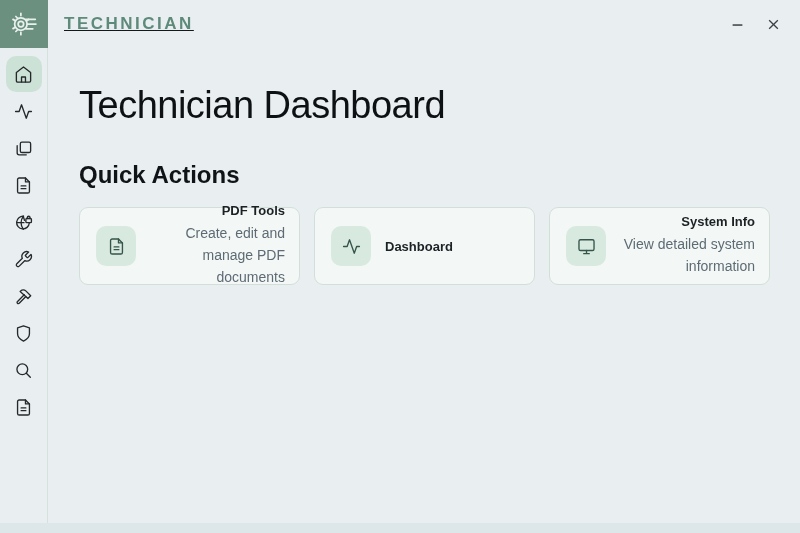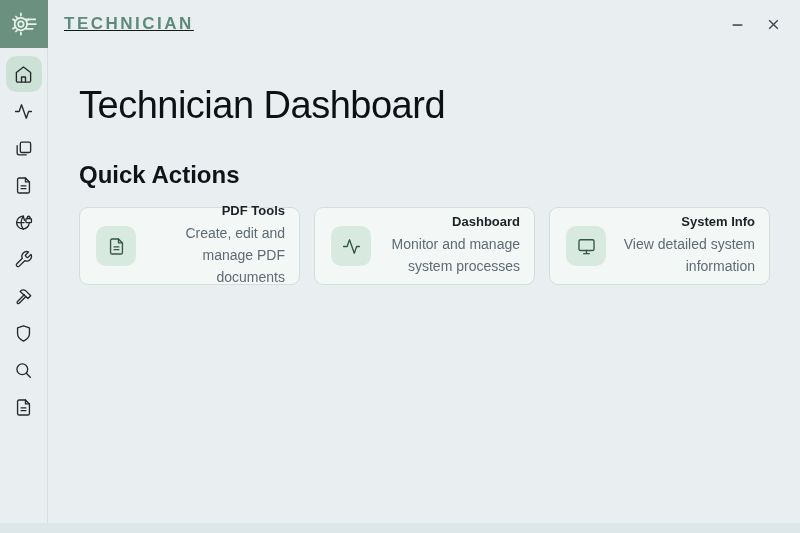--- a/index.html
+++ b/index.html
@@ -275,21 +275,20 @@
     </button>
 
     <button class="action-card">
       <span class="card-icon-tile">
         <svg width="19" height="19" viewBox="0 0 24 24" fill="none" stroke="currentColor" stroke-width="1.7" stroke-linecap="round" stroke-linejoin="round">
           <path d="M22 12h-3.5l-3 8.5L9.5 3.5 6.5 12H2"></path>
         </svg>
       </span>
       <span class="card-text">
         <span class="card-title" style="display:block">Dashboard</span>
-        <span class="card-desc" style="display:block">Monitor and manage system processes</span>
       </span>
     </button>
 
     <button class="action-card">
       <span class="card-icon-tile">
         <svg width="19" height="19" viewBox="0 0 24 24" fill="none" stroke="currentColor" stroke-width="1.7" stroke-linecap="round" stroke-linejoin="round">
           <rect x="2.5" y="3.5" width="19" height="13.5" rx="2"></rect>
           <path d="M8.5 21h7M12 17v4"></path>
         </svg>
       </span>

